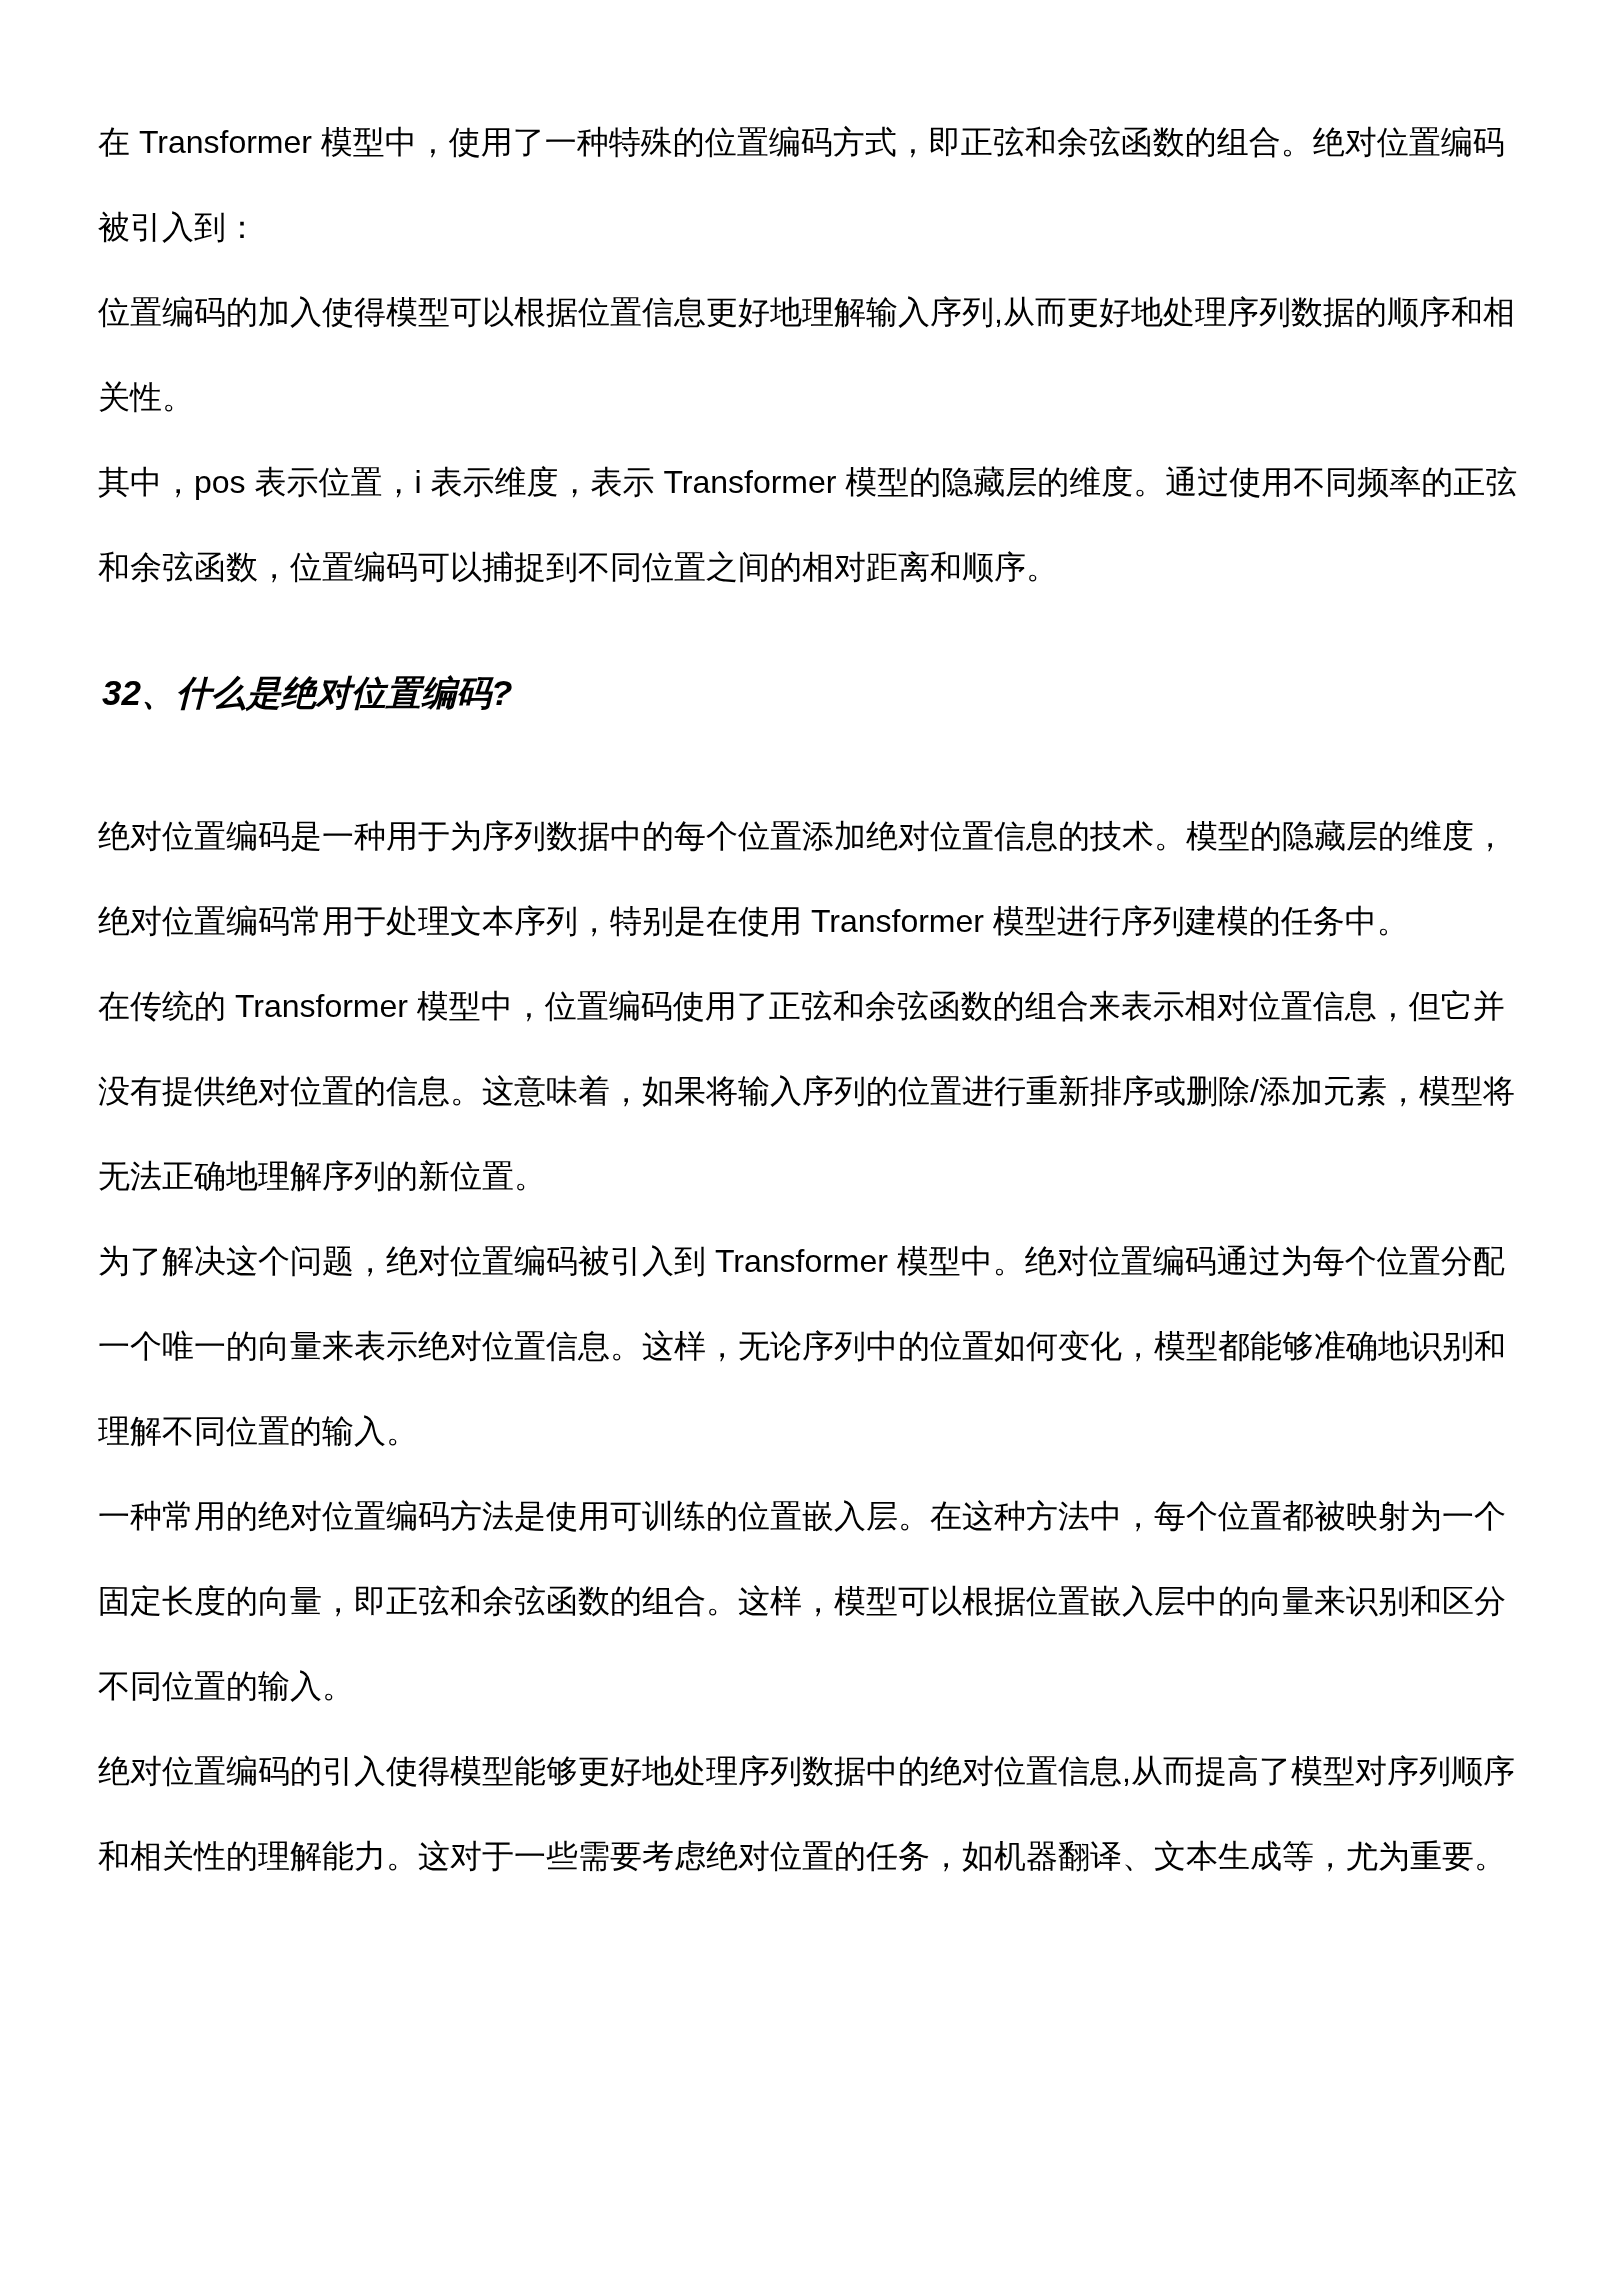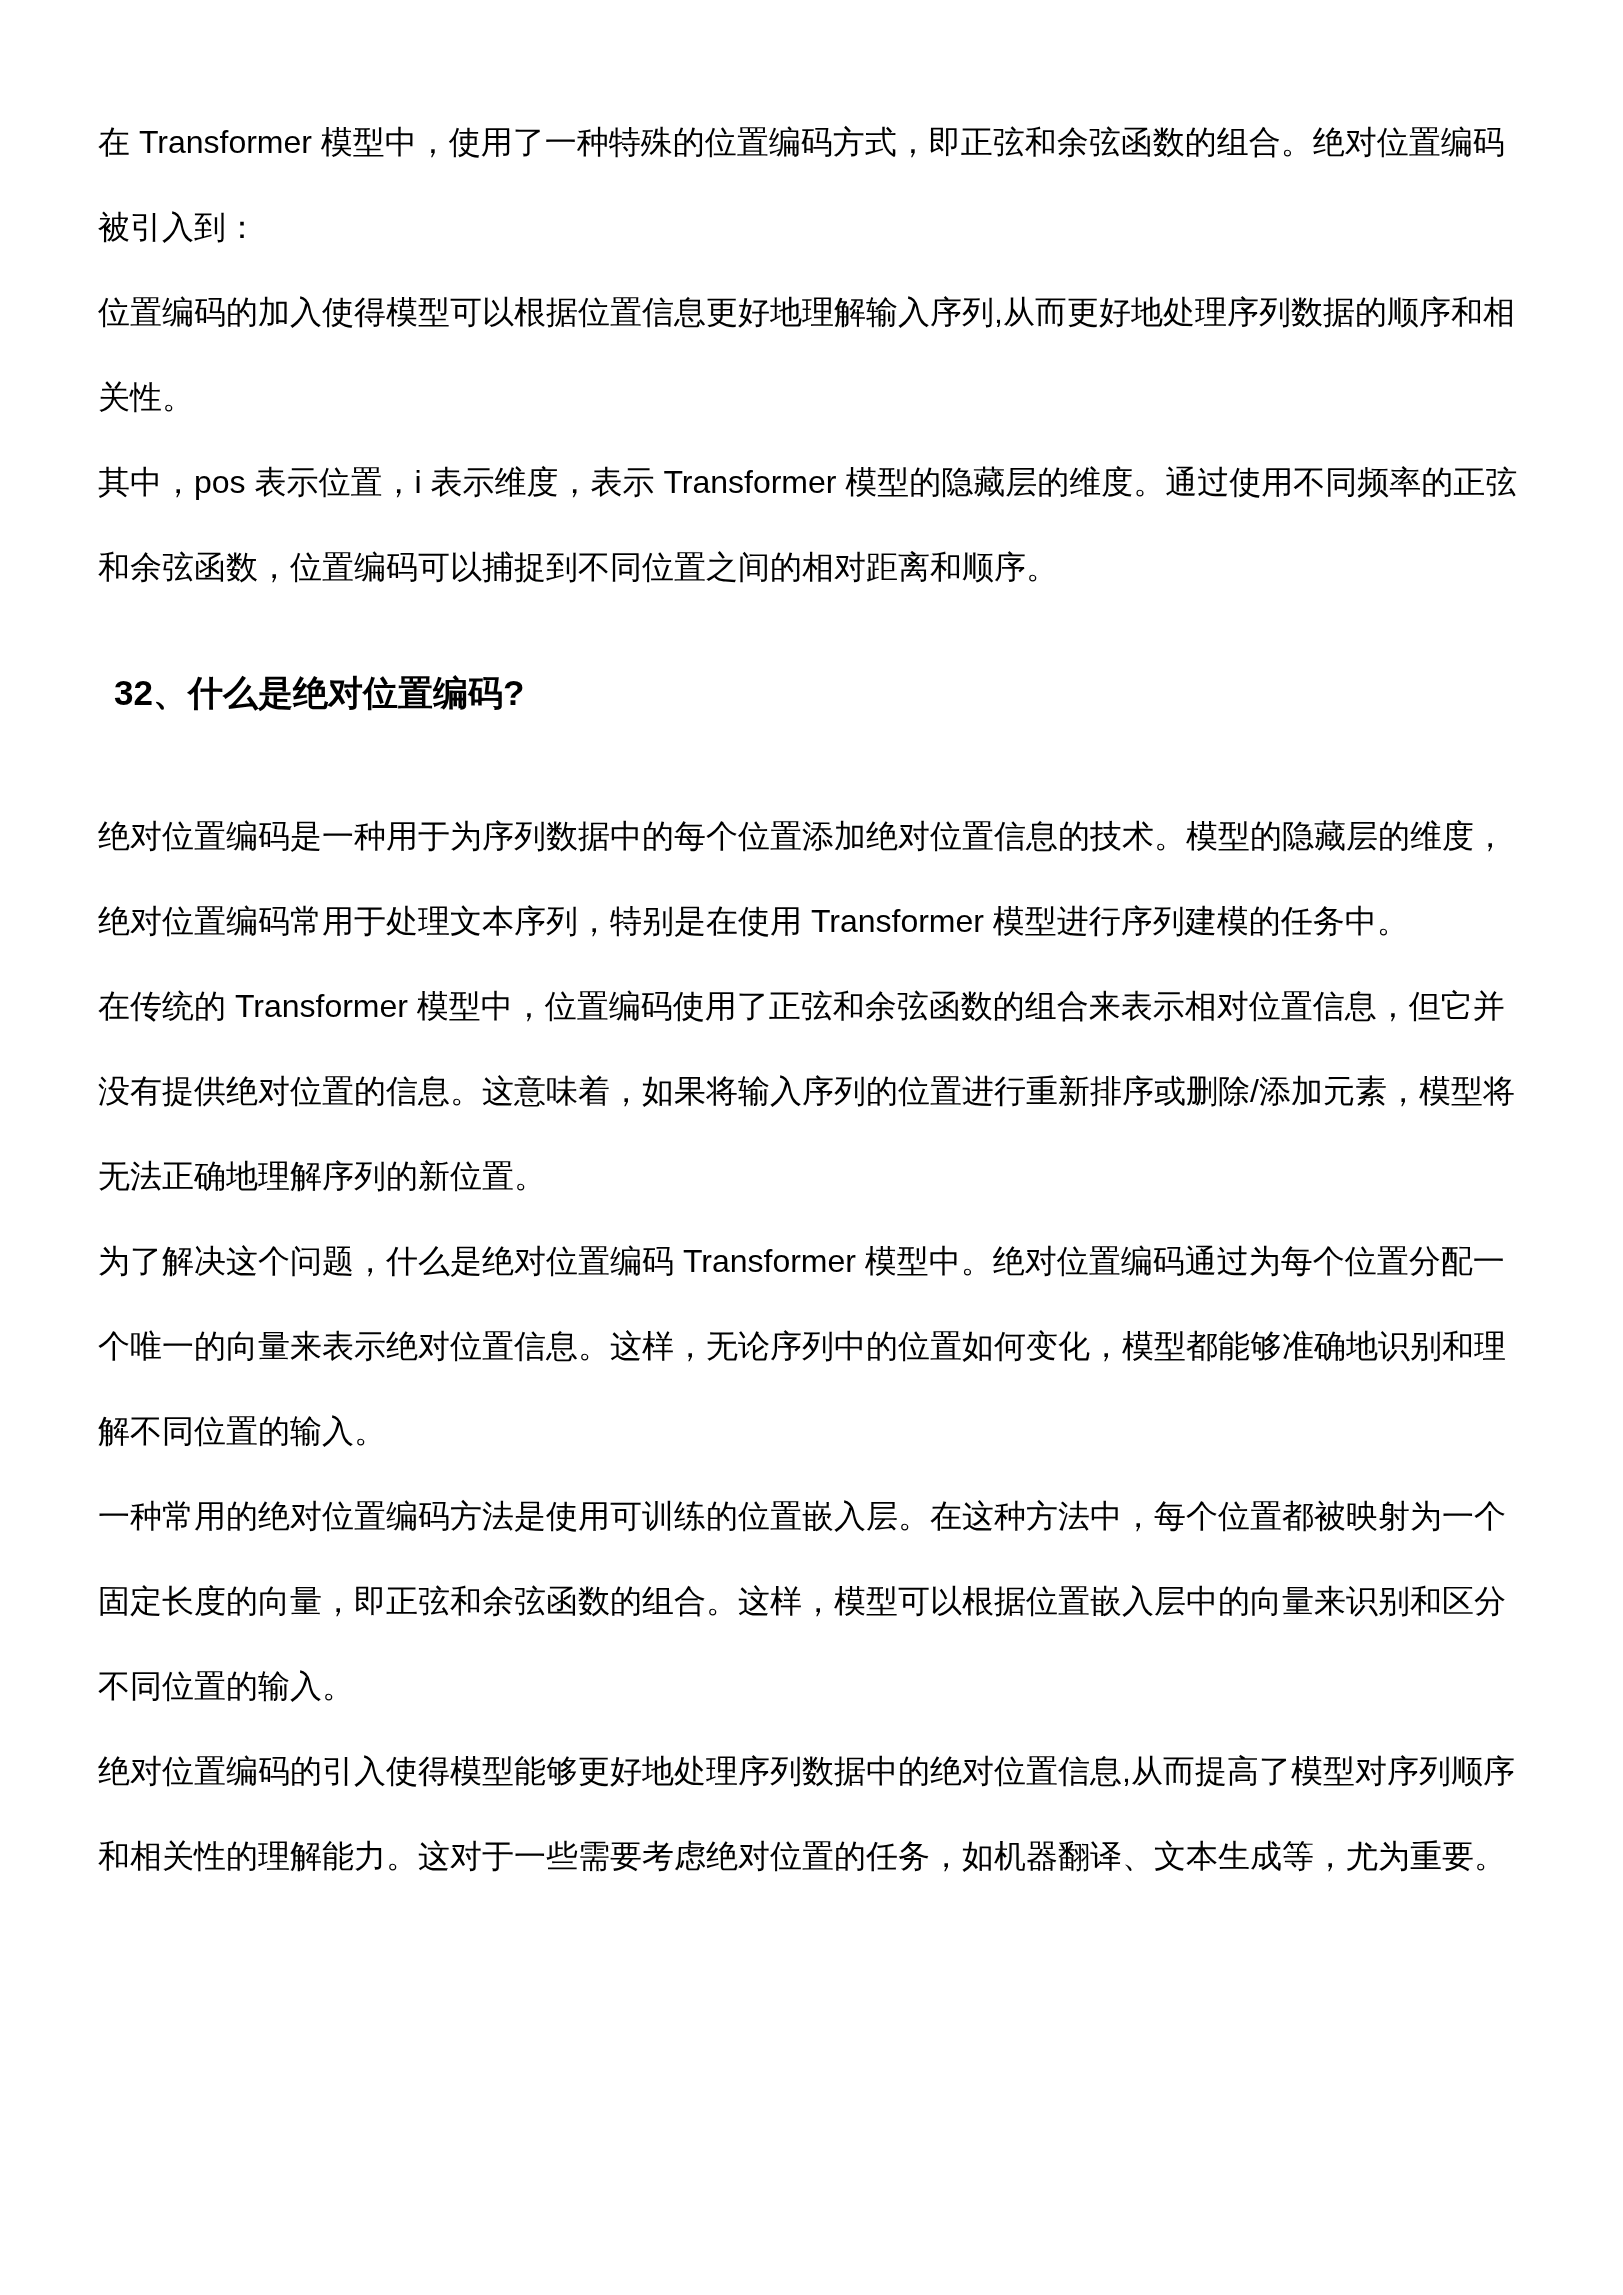--- a/index.html
+++ b/index.html
@@ -20,44 +20,45 @@
   }
   .body-text {
     margin: 0;
     font-size: 32px;
     line-height: 85px;
     font-weight: 400;
     text-align: left;
     word-break: break-word;
   }
   .section-heading {
-    margin: 55px 0 74px 16px;
+    margin: 55px 0 74px 4px;
     font-size: 35px;
     line-height: 55px;
     font-weight: 700;
     text-align: left;
+    font-style: italic;
   }
 </style>
 </head>
 <body>
 
 <div class="page">
 
   <p class="body-text">在 Transformer 模型中，使用了一种特殊的位置编码方式，即正弦和余弦函数的组合。绝对位置编码被引入到：</p>
 
   <p class="body-text">位置编码的加入使得模型可以根据位置信息更好地理解输入序列,从而更好地处理序列数据的顺序和相关性。</p>
 
   <p class="body-text">其中，pos 表示位置，i 表示维度，表示 Transformer 模型的隐藏层的维度。通过使用不同频率的正弦和余弦函数，位置编码可以捕捉到不同位置之间的相对距离和顺序。</p>
 
   <h2 class="section-heading">32、什么是绝对位置编码?</h2>
 
   <p class="body-text">绝对位置编码是一种用于为序列数据中的每个位置添加绝对位置信息的技术。模型的隐藏层的维度，绝对位置编码常用于处理文本序列，特别是在使用 Transformer 模型进行序列建模的任务中。</p>
 
   <p class="body-text">在传统的 Transformer 模型中，位置编码使用了正弦和余弦函数的组合来表示相对位置信息，但它并没有提供绝对位置的信息。这意味着，如果将输入序列的位置进行重新排序或删除/添加元素，模型将无法正确地理解序列的新位置。</p>
 
-  <p class="body-text">为了解决这个问题，什么是绝对位置编码 Transformer 模型中。绝对位置编码通过为每个位置分配一个唯一的向量来表示绝对位置信息。这样，无论序列中的位置如何变化，模型都能够准确地识别和理解不同位置的输入。</p>
+  <p class="body-text">为了解决这个问题，绝对位置编码被引入到 Transformer 模型中。绝对位置编码通过为每个位置分配一个唯一的向量来表示绝对位置信息。这样，无论序列中的位置如何变化，模型都能够准确地识别和理解不同位置的输入。</p>
 
   <p class="body-text">一种常用的绝对位置编码方法是使用可训练的位置嵌入层。在这种方法中，每个位置都被映射为一个固定长度的向量，即正弦和余弦函数的组合。这样，模型可以根据位置嵌入层中的向量来识别和区分不同位置的输入。</p>
 
   <p class="body-text">绝对位置编码的引入使得模型能够更好地处理序列数据中的绝对位置信息,从而提高了模型对序列顺序和相关性的理解能力。这对于一些需要考虑绝对位置的任务，如机器翻译、文本生成等，尤为重要。</p>
 
 </div>
 
 
 </body></html>

